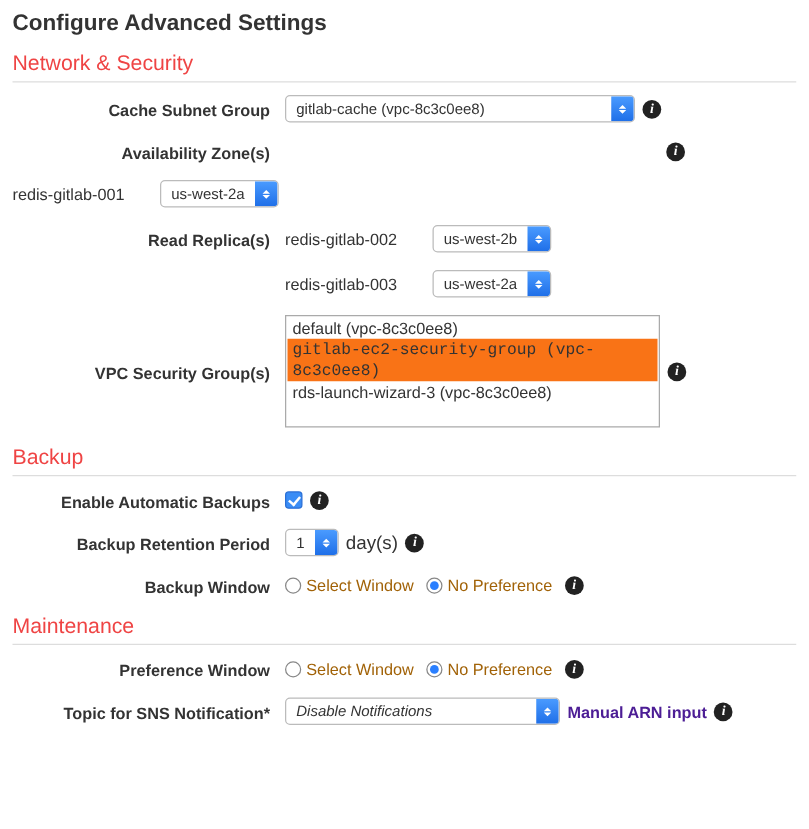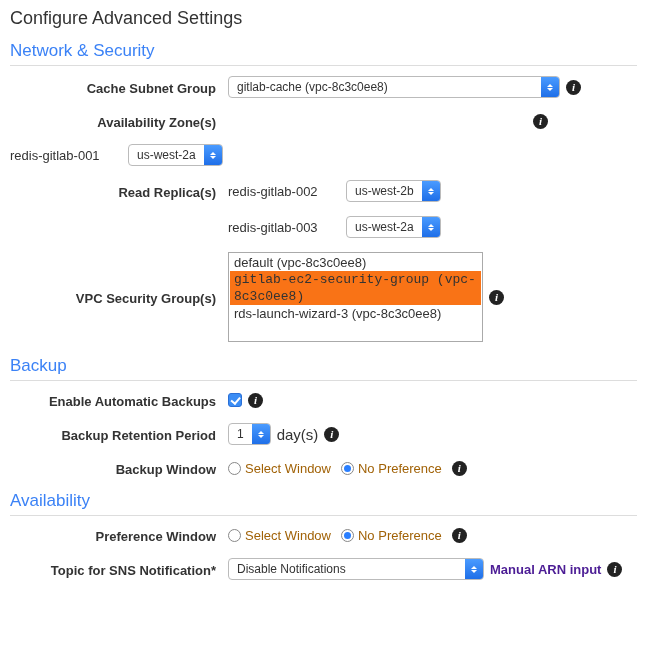--- a/index.html
+++ b/index.html
@@ -9,28 +9,28 @@
     color: #333;
     margin: 0;
     padding: 8px 10px;
     width: 647px;
     background: #fff;
   }
   h2.page-title {
     font-size: 18px;
     margin: 0 0 10px 0;
     color: #333;
-    font-weight: normal;
+    font-weight: bold;
   }
   .section {
     margin-top: 12px;
   }
   .section-title {
     font-size: 17px;
-    color: #3b82f6;
+    color: #ef4444;
     border-bottom: 1px solid #ddd;
     padding-bottom: 4px;
     margin-bottom: 10px;
     font-weight: 400;
   }
   .row {
     display: flex;
     align-items: center;
     margin-bottom: 14px;
   }
@@ -86,21 +86,21 @@
   }
   .select-wrap .arrow::before,
   .select-wrap .arrow::after {
     content: "";
     width: 0; height: 0;
     border-left: 3px solid transparent;
     border-right: 3px solid transparent;
   }
   .select-wrap .arrow::before { border-bottom: 3px solid #fff; }
   .select-wrap .arrow::after  { border-top: 3px solid #fff; }
-  .select-wide { width: 332px; justify-content: space-between; }
+  .select-wide { width: 280px; justify-content: space-between; }
   .select-wide .value { flex: 1; }
   .select-narrow { }
   .select-tiny .value { min-width: 14px; text-align: left; }
 
   .info-icon {
     display: inline-flex;
     width: 15px; height: 15px;
     border-radius: 50%;
     background: #222;
     color: #fff;
@@ -108,21 +108,21 @@
     justify-content: center;
     font-family: Georgia, serif;
     font-style: italic;
     font-weight: bold;
     font-size: 11px;
     line-height: 1;
     user-select: none;
   }
   .listbox {
     border: 1px solid #aaa;
-    width: 255px;
+    width: 300px;
     min-height: 90px;
     font-size: 13px;
     padding: 1px;
   }
   .listbox-item {
     padding: 0 4px;
     line-height: 17px;
     cursor: default;
   }
   .listbox-item.selected {
@@ -281,41 +281,41 @@
       <span class="radio-group">
         <span class="radio checked"></span>
         <span class="radio-label">No Preference</span>
       </span>
       <span class="info-icon">i</span>
     </div>
   </div>
 </div>
 
 <div class="section">
-  <div class="section-title">Availability</div>
+  <div class="section-title">Maintenance</div>
 
   <div class="row">
     <div class="row-label">Preference Window</div>
     <div class="row-field">
       <span class="radio-group">
         <span class="radio"></span>
         <span class="radio-label">Select Window</span>
       </span>
       <span class="radio-group">
         <span class="radio checked"></span>
         <span class="radio-label">No Preference</span>
       </span>
       <span class="info-icon">i</span>
     </div>
   </div>
 
   <div class="row">
     <div class="row-label">Topic for SNS Notification*</div>
     <div class="row-field">
-      <div class="select-wrap" style="width:256px; justify-content:space-between;">
+      <div class="select-wrap" style="width:220px; justify-content:space-between;font-style:italic;">
         <span class="value">Disable Notifications</span>
         <span class="arrow"></span>
       </div>
       <span class="link">Manual ARN input</span>
       <span class="info-icon">i</span>
     </div>
   </div>
 </div>
 
 </body></html>

